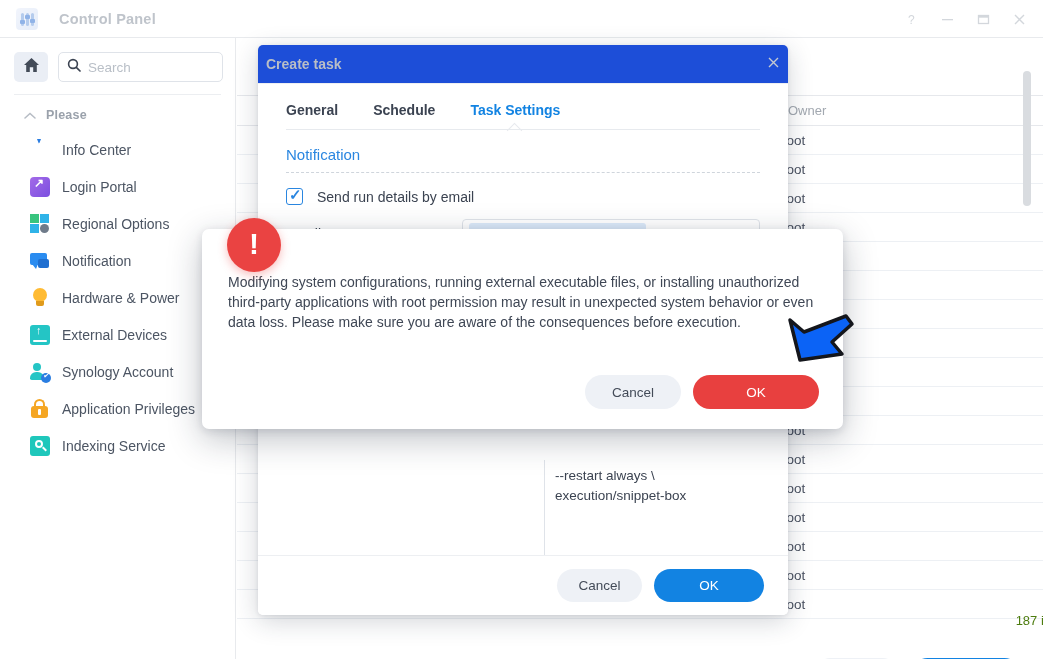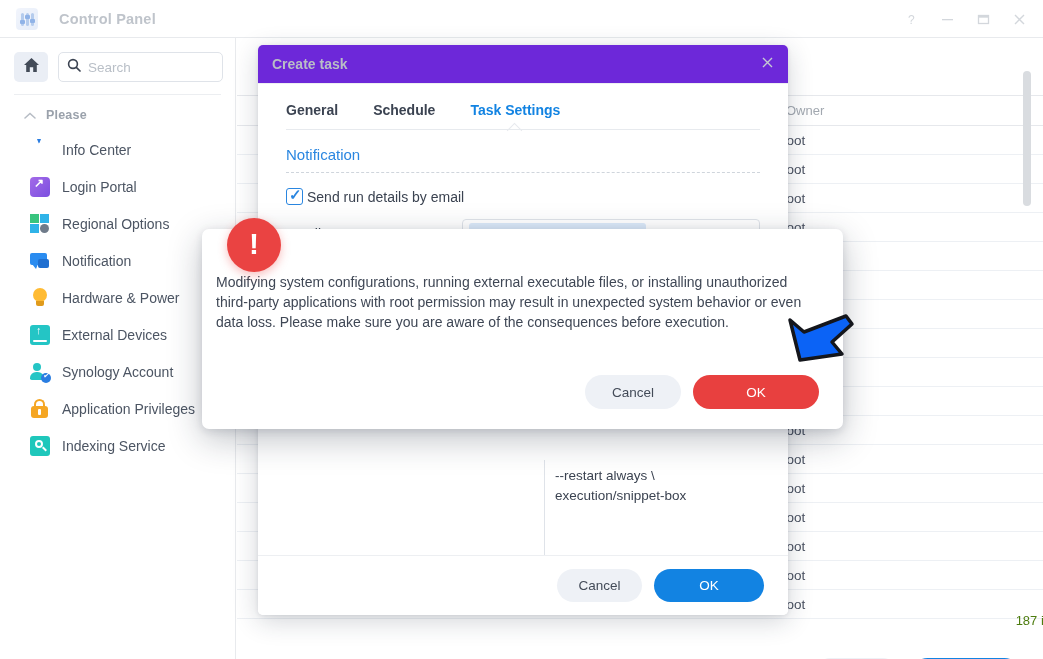--- a/index.html
+++ b/index.html
@@ -152,21 +152,21 @@
   .content {
     position: absolute; left: 237px; top: 38px; width: 806px; height: 621px;
     background: #ffffff;
   }
   .table-head {
     position: absolute; left: 0; top: 57px; width: 806px; height: 31px;
     border-top: 1px solid #e6e8ec; border-bottom: 1px solid #e6e8ec;
     display: flex; align-items: center;
     font-size: 13px; color: #a2a8b0;
   }
-  .th { height: 31px; display: flex; align-items: center; padding-left: 11px; border-left: 4px solid #701a75; }
+  .th { height: 31px; display: flex; align-items: center; padding-left: 11px; border-left: 6px solid #701a75; }
   .th.c1 { width: 300px; border-left: 0; }
   .th.c2 { width: 109px; justify-content: flex-start; }
   .th.c3 { width: 125px; }
   .th.c4 { width: 120px; }
   .sort-asc { font-size: 9px; margin-left: 5px; color: #8d949d; }
 
   .rows { position: absolute; left: 0; top: 88px; width: 806px; height: 494px; overflow: hidden; }
   .row {
     height: 29px; display: flex; align-items: center;
     border-bottom: 1px solid #edf0f4; font-size: 13.5px; color: #4a5160;
@@ -205,41 +205,41 @@
 
   
   .dialog {
     position: absolute; left: 258px; top: 45px; width: 530px; height: 570px;
     background: #fff; border-radius: 5px;
     box-shadow: 0 6px 26px rgba(30,40,60,.20), 0 1px 4px rgba(30,40,60,.10);
     overflow: hidden;
   }
   .dlg-head {
     height: 39px; border-bottom: 1px solid #edeff2;
-    display: flex; align-items: center; padding: 0 14px;
-    background: #6d28d9;
+    display: flex; align-items: center; padding: 0 8px;
+    background: #1d4ed8;
   }
   .dlg-title { font-size: 14px; font-weight: bold; color: #b9bec6; }
   .dlg-close { margin-left: auto; color: #c5cad1; font-size: 16px; cursor: pointer; line-height: 1; }
 
   .tabs { display: flex; gap: 35px; padding: 18px 28px 0 28px; position: relative; }
   .tab { font-size: 14px; font-weight: bold; color: #3b4351; cursor: pointer; padding-bottom: 12px; }
   .tab.active { color: #1283e2; }
   .tabs-rule { position: absolute; left: 28px; right: 28px; bottom: 0; height: 1px; background: #e7eaee; }
   .tab-caret {
     position: absolute; bottom: -6px; left: 50%; margin-left: -6px;
     width: 11px; height: 11px; background: #fff;
     border-left: 1px solid #e7eaee; border-top: 1px solid #e7eaee;
     transform: rotate(45deg);
   }
 
   .section-title { font-size: 15px; color: #2a86e0; padding: 16px 28px 0 28px; }
   .dashed { margin: 9px 28px 0 28px; border-top: 1px dashed #cfd5dc; }
 
-  .cb-row { display: flex; align-items: center; gap: 4px; padding: 15px 28px 0 28px; }
+  .cb-row { display: flex; align-items: center; gap: 14px; padding: 15px 28px 0 28px; }
   .cbox {
     width: 17px; height: 17px; border: 1px solid #2a86e0; border-radius: 3px;
     background: #fff; position: relative; cursor: pointer;
   }
   .cbox:after { content:"✓"; position:absolute; left:2px; top:-3px; color:#2a86e0; font-size:15px; font-weight:bold; }
   .cb-label { font-size: 14px; color: #3b4351; }
 
   .field-row { display: flex; align-items: center; padding: 14px 28px 0 28px; gap: 16px; }
   .field-label { font-size: 14px; color: #3b4351; width: 160px; }
   .email-input {
@@ -280,21 +280,21 @@
   }
   .alert-icon {
     position: absolute; left: 25px; top: -11px; width: 54px; height: 54px;
     border-radius: 50%; background: #ea4342;
     display: flex; align-items: center; justify-content: center;
     box-shadow: 0 3px 10px rgba(234,67,66,.35);
     z-index: 41;
   }
   .alert-icon span { color: #fff; font-size: 30px; font-weight: bold; line-height: 1; margin-top: -2px; }
   .alert-text {
-    position: absolute; left: 14px; top: 43px; width: 600px;
+    position: absolute; left: 26px; top: 43px; width: 600px;
     font-size: 14px; color: #3f4755; line-height: 20px;
   }
   .alert-foot {
     position: absolute; right: 24px; bottom: 20px;
     display: flex; gap: 12px; align-items: center;
   }
   .btn-alert-cancel { background: #eef1f6; color: #434b58; width: 96px; height: 34px; border-radius: 17px; }
   .btn-alert-ok { background: #e8403f; color: #fff; width: 126px; height: 34px; border-radius: 17px; }
 
   

